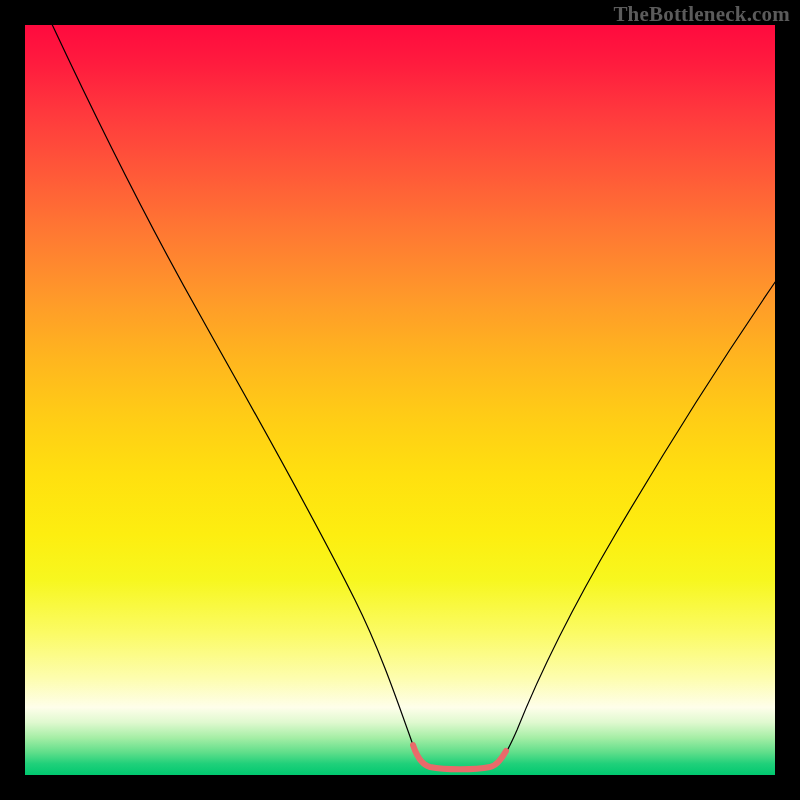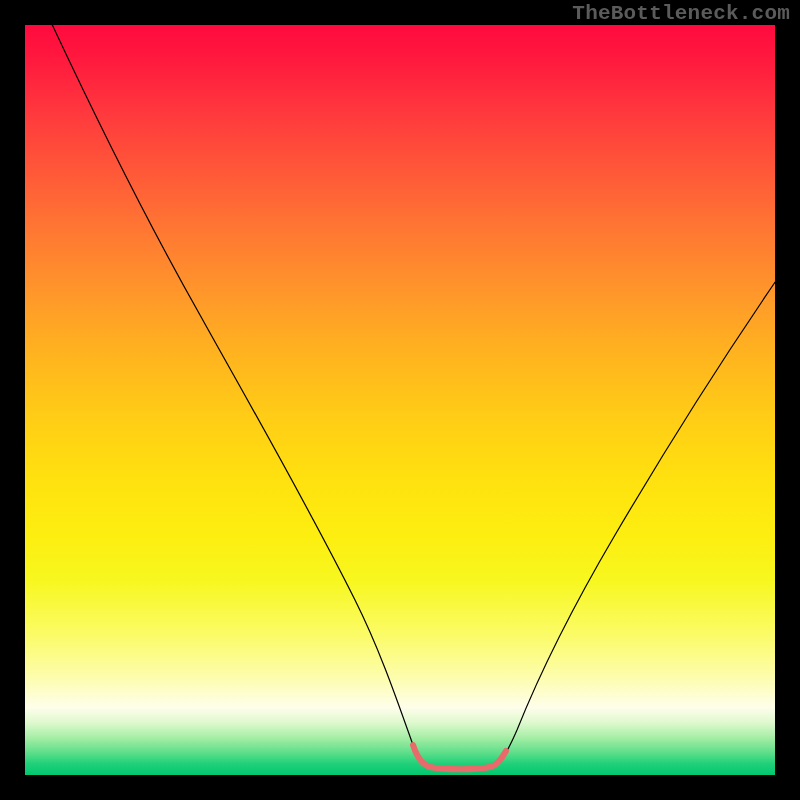--- a/index.html
+++ b/index.html
@@ -57,21 +57,21 @@
   .curve path.marker {
     fill: none;
     stroke: #e96a6a;
     stroke-width: 6;
     stroke-linecap: round;
   }
   .watermark {
     position: absolute;
     top: 2px;
     right: 10px;
-    font-family: Liberation Mono, monospace;
+    font-family: Liberation Serif, serif;
     font-size: 21px;
     font-weight: 600;
     color: #5b5b5b;
     letter-spacing: 0.2px;
   }
 </style>
 </head>
 <body>
 
 <div class="frame">

